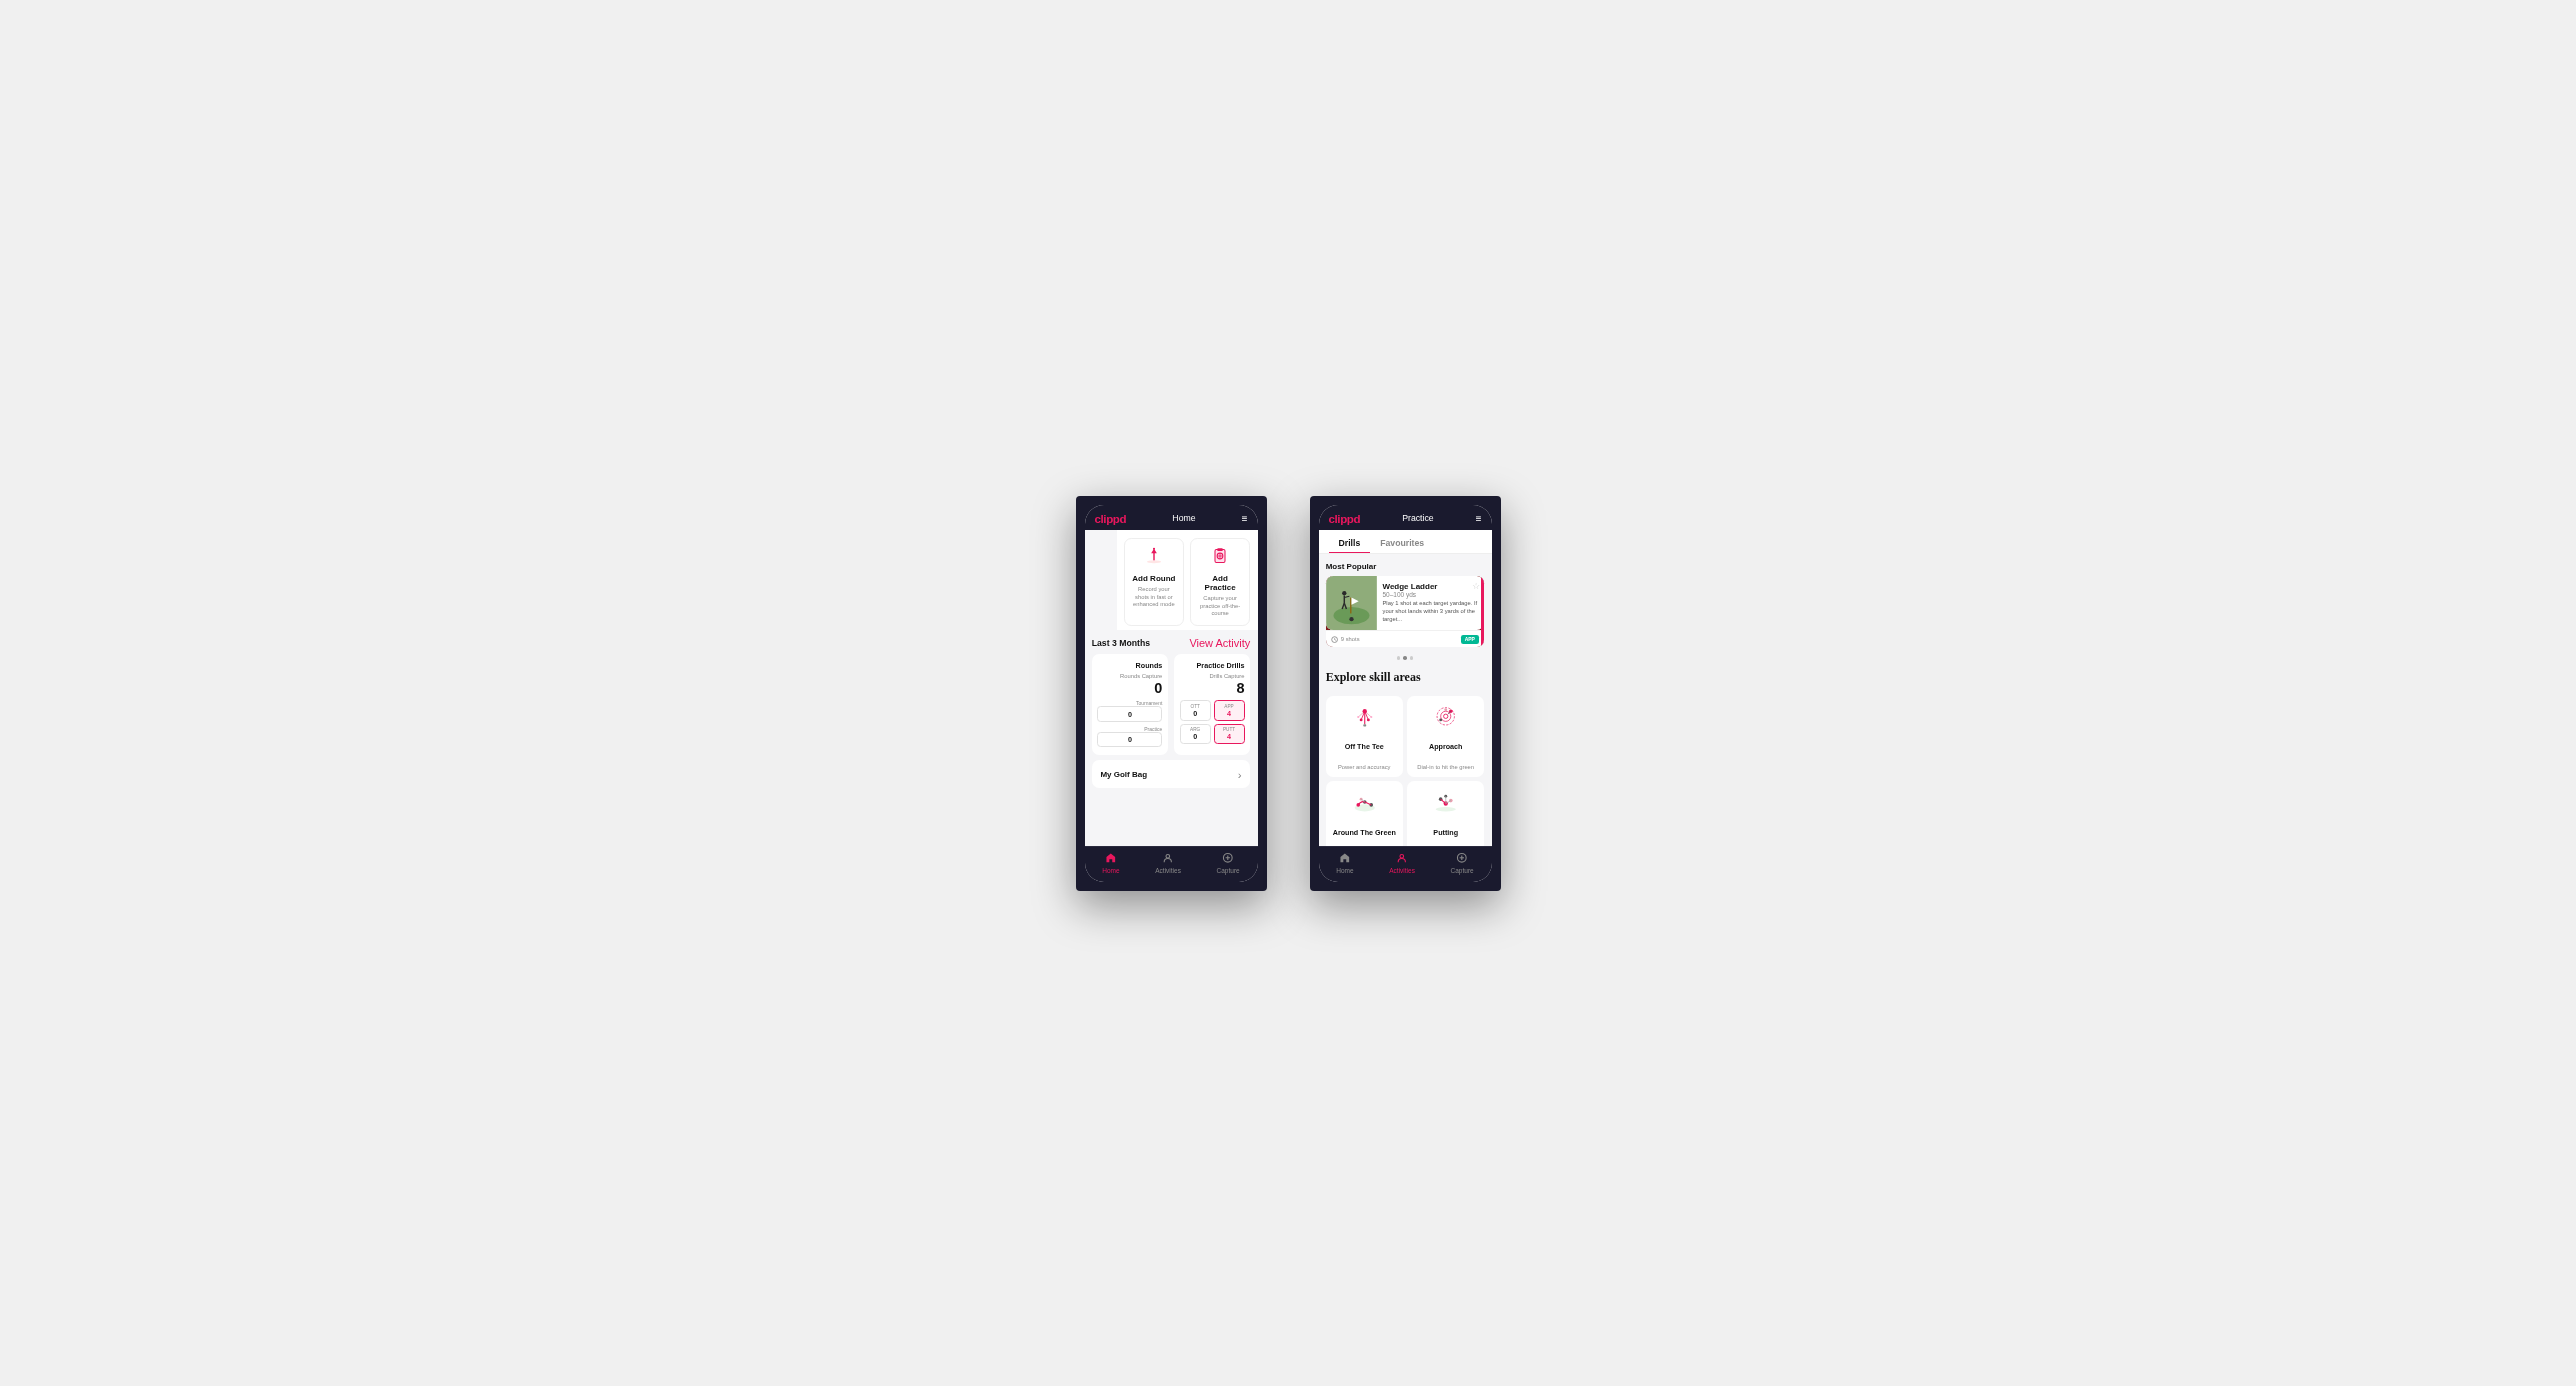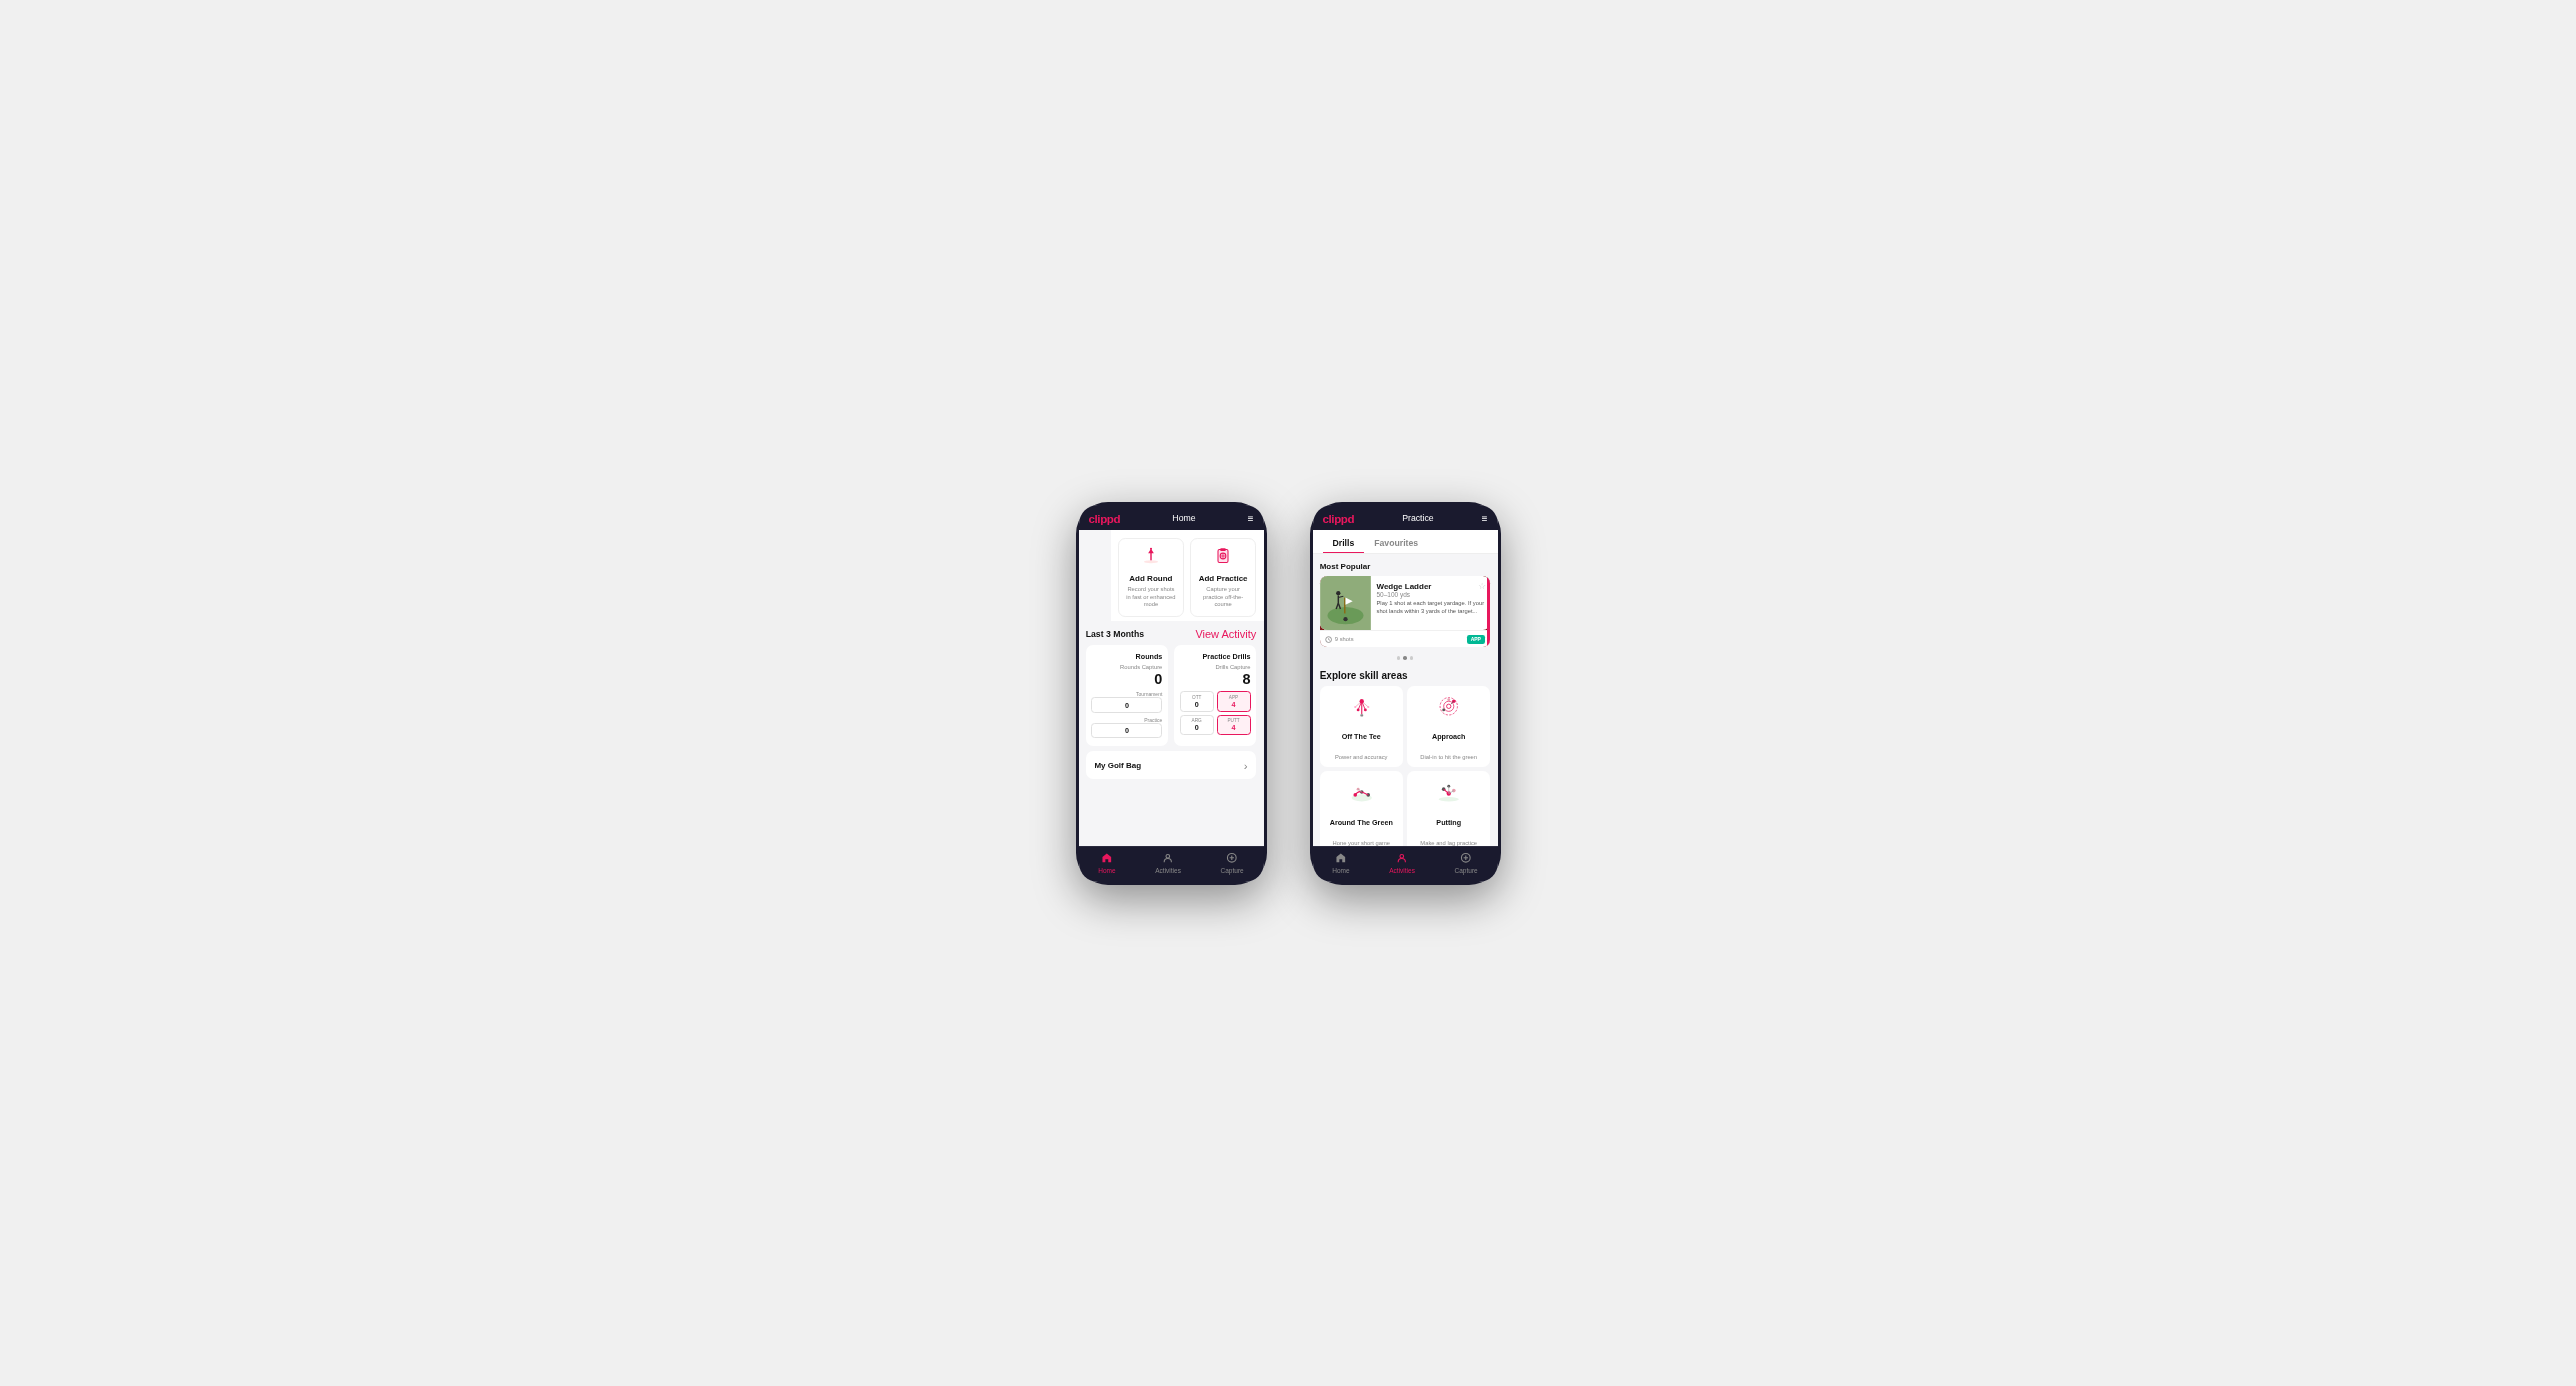--- a/index.html
+++ b/index.html
@@ -11,22 +11,22 @@
       min-height: 100vh;
       font-family: -apple-system, BlinkMacSystemFont, 'Segoe UI', sans-serif;
       gap: 43px;
       padding: 29px;
     }
 
     
     .phone {
       width: 191px;
       background: #1a1a2e;
-      border-radius: 32px;
-      padding: 3px;
+      border-radius: 4px;
+      padding: 9px;
       box-shadow: 0 14.5px 43px rgba(0,0,0,0.4);
       position: relative;
     }
     .phone-inner {
       background: #ffffff;
       border-radius: 19px;
       overflow: hidden;
       display: flex;
       flex-direction: column;
       height: 377px;
@@ -346,24 +346,25 @@
       border-radius: 50%;
       background: #ccc;
     }
     .dot.active { background: #888; }
 
     .explore-section {
       padding: 5.8px 7.2px 7.2px;
       background: #f5f5f7;
     }
     .explore-title {
-      font-size: 10px;
-      font-weight: 700;
-      color: #111;
-      margin-bottom: 5px;
+      font-size: 12px;
+      font-weight: 700;
+      color: #111;
+      margin-bottom: 11px;
+      font-family: Liberation Serif, serif;
     }
     .skill-grid {
       display: grid;
       grid-template-columns: 1fr 1fr;
       gap: 4.3px;
     }
     .skill-card {
       background: #fff;
       border-radius: 7.2px;
       padding: 7.2px 5.8px;

